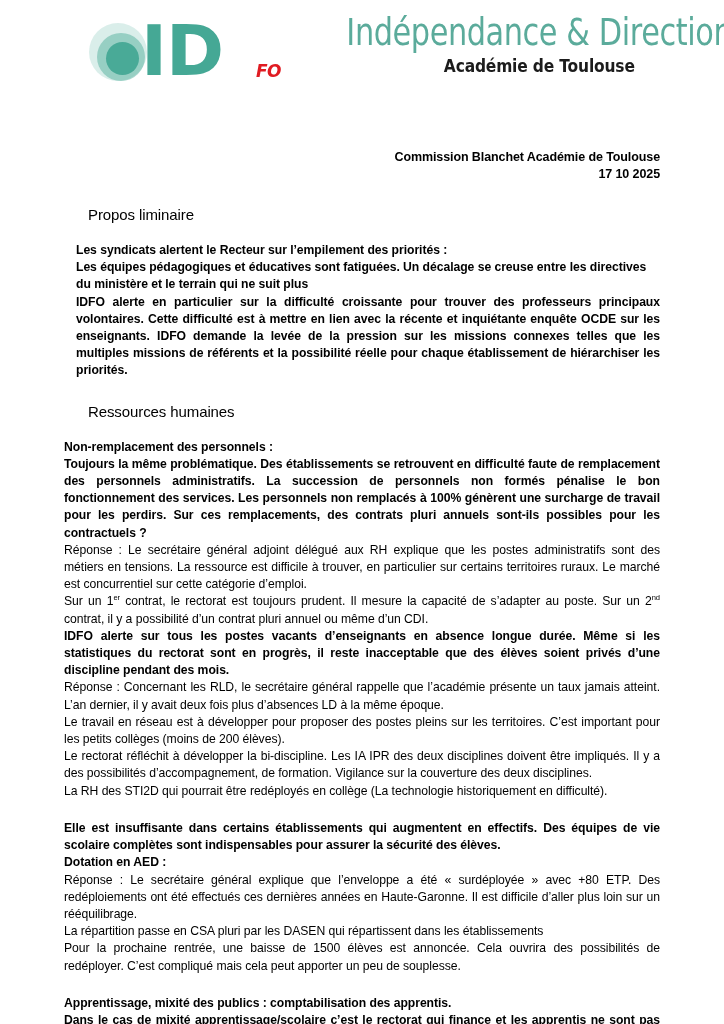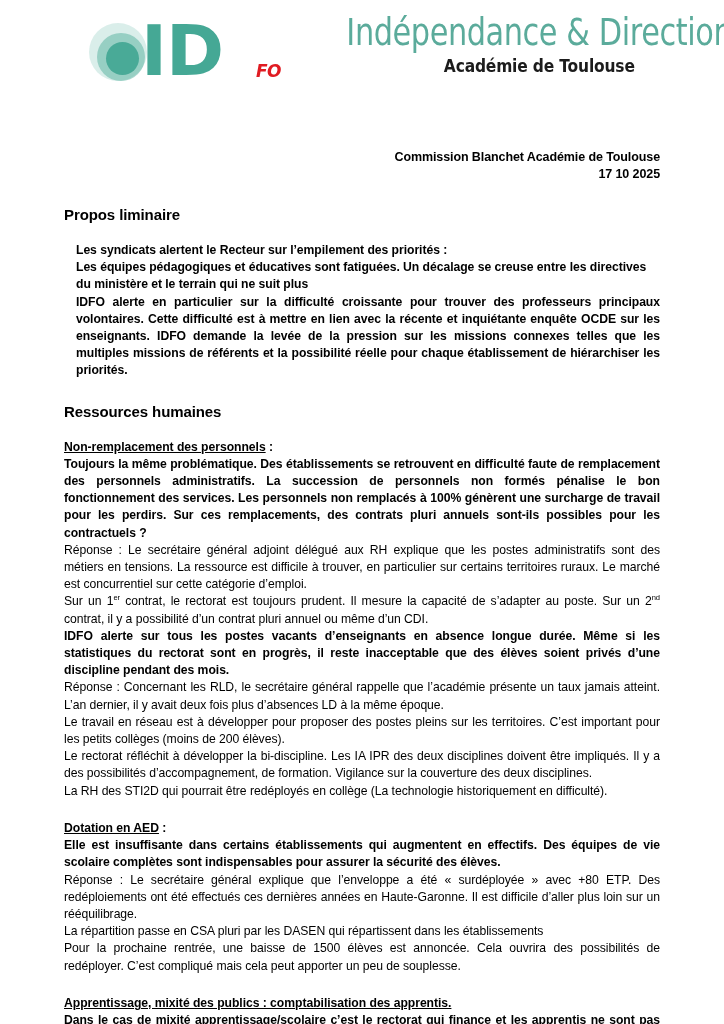--- a/index.html
+++ b/index.html
@@ -123,45 +123,45 @@
     text-align: right;
     font-weight: bold;
     font-size: 12.5px;
     line-height: 17px;
     margin-top: 37px;
     letter-spacing: -0.1px;
   }
 
   
   .section-heading {
-    font-weight: bold;
+    font-weight: normal;
     font-size: 15px;
     line-height: 20px;
     margin-top: 22px;
     margin-bottom: 0;
     letter-spacing: -0.1px;
+    margin-left: 24px;
   }
   .body-wrap {
     margin-top: 0;
     margin-left: 12px;
   }
   p {
     margin: 0;
     font-size: 12.2px;
     line-height: 17.2px;
     letter-spacing: -0.05px;
   }
   p.just {
     text-align: justify;
   }
   p.bold {
     font-weight: bold;
   }
   .sub-underline {
-    text-decoration: underline;
     font-weight: bold;
     margin-top: 48px;
   }
   .gap-md { height: 17px; }
   .gap-lg { height: 20px; }
   sup {
     font-size: 0.62em;
     vertical-align: super;
     line-height: 0;
   }
@@ -213,22 +213,22 @@
     <p class="bold just">IDFO alerte sur tous les postes vacants d’enseignants en absence longue durée. Même si les statistiques du rectorat sont en progrès, il reste inacceptable que des élèves soient privés d’une discipline pendant des mois.</p>
     <p class="just">Réponse : Concernant les RLD, le secrétaire général rappelle que l’académie présente un taux jamais atteint. L’an dernier, il y avait deux fois plus d’absences LD à la même époque.</p>
     <p class="just">Le travail en réseau est à développer pour proposer des postes pleins sur les territoires. C’est important pour les petits collèges (moins de 200 élèves).</p>
     <p class="just">Le rectorat réfléchit à développer la bi-discipline. Les IA IPR des deux disciplines doivent être impliqués. Il y a des possibilités d’accompagnement, de formation. Vigilance sur la couverture des deux disciplines.</p>
     <p class="just">La RH des STI2D qui pourrait être redéployés en collège (La technologie historiquement en difficulté).</p>
   </div>
 
   <div class="gap-lg"></div>
 
   <div>
+    <p class="bold just">Elle est insuffisante dans certains établissements qui augmentent en effectifs. Des équipes de vie scolaire complètes sont indispensables pour assurer la sécurité des élèves.</p>
     <p class="bold"><span class="sub-underline">Dotation en AED</span><span> :</span></p>
-    <p class="bold just">Elle est insuffisante dans certains établissements qui augmentent en effectifs. Des équipes de vie scolaire complètes sont indispensables pour assurer la sécurité des élèves.</p>
     <p class="just">Réponse : Le secrétaire général explique que l’enveloppe a été « surdéployée » avec +80 ETP. Des redéploiements ont été effectués ces dernières années en Haute-Garonne. Il est difficile d’aller plus loin sur un rééquilibrage.</p>
     <p class="just">La répartition passe en CSA pluri par les DASEN qui répartissent dans les établissements</p>
     <p class="just">Pour la prochaine rentrée, une baisse de 1500 élèves est annoncée. Cela ouvrira des possibilités de redéployer. C’est compliqué mais cela peut apporter un peu de souplesse.</p>
   </div>
 
   <div class="gap-lg"></div>
 
   <div>
     <p class="bold"><span class="sub-underline">Apprentissage, mixité des publics : comptabilisation des apprentis.</span></p>
     <p class="bold just">Dans le cas de mixité apprentissage/scolaire c’est le rectorat qui finance et les apprentis ne sont pas pris en compte dans les moyens. Le rectorat part du principe qu’on peut mettre en place la mixité</p>

